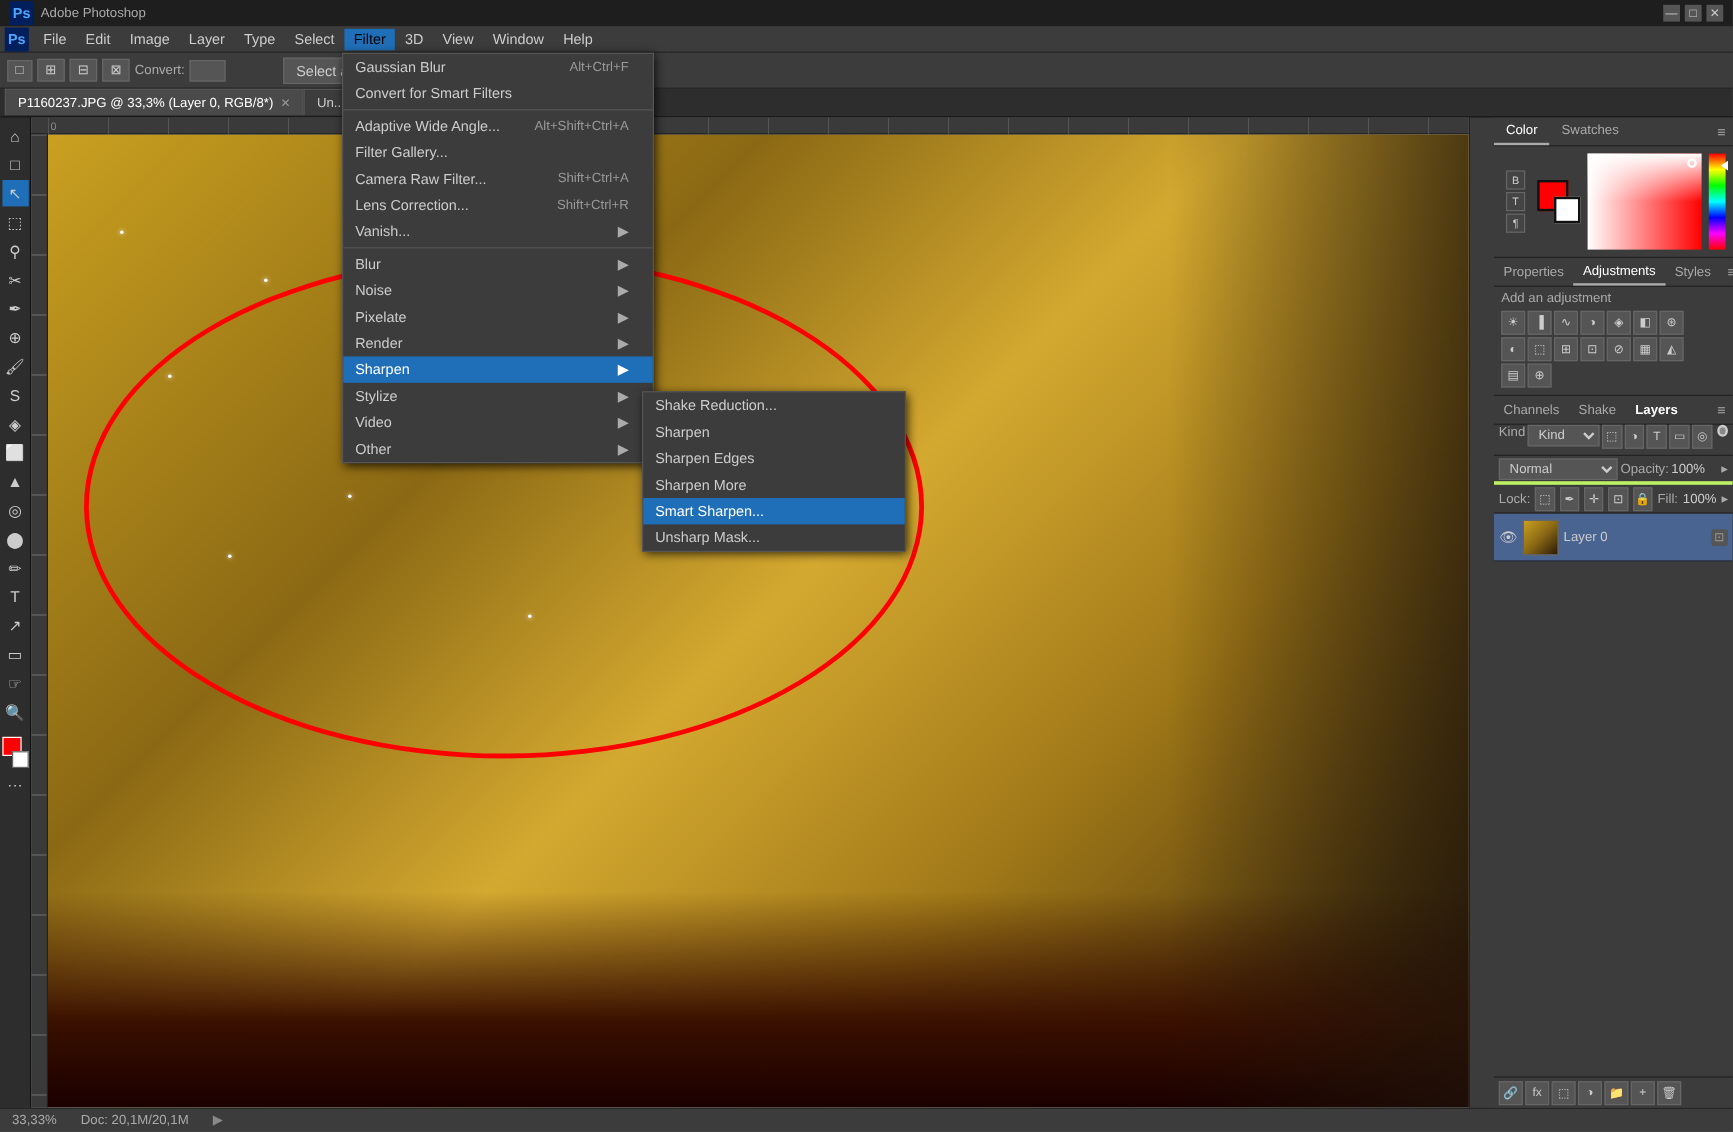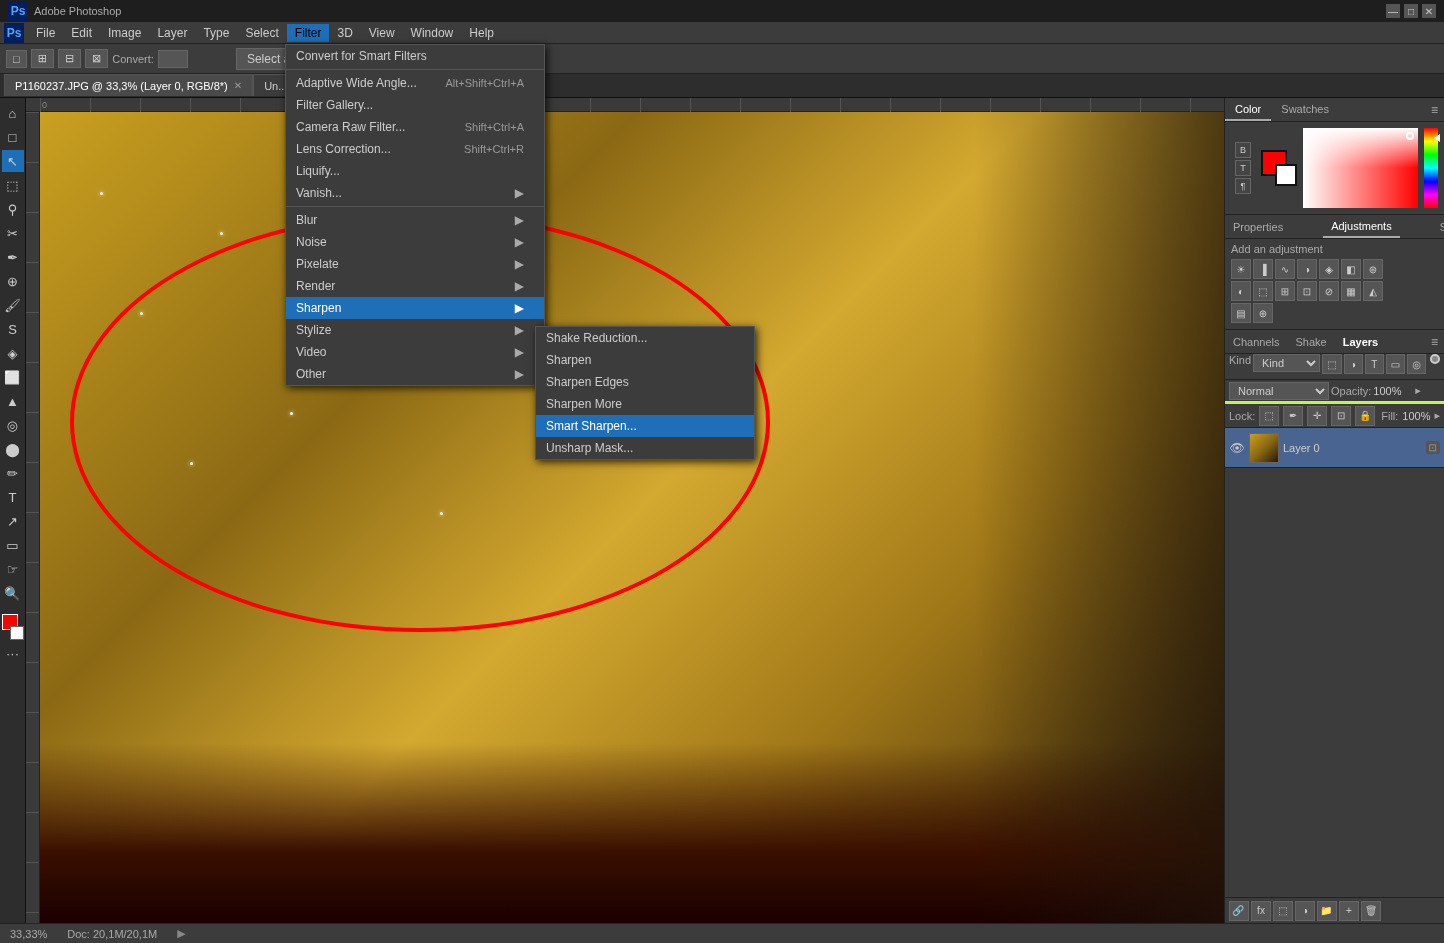--- a/index.html
+++ b/index.html
@@ -186,20 +186,21 @@
       pointer-events: none;
     }
 
     
     #right-panel {
       width: 220px;
       background: #3c3c3c;
       border-left: 1px solid #222;
       display: flex;
       flex-direction: column;
+      padding-left: 20px;
     }
 
     
     #color-panel {
       background: #3c3c3c;
       border-bottom: 1px solid #222;
     }
     #color-panel-header {
       display: flex;
       height: 24px;
@@ -274,21 +275,20 @@
 
     
     #adj-panel {
       border-bottom: 1px solid #222;
     }
     #adj-panel-header {
       display: flex;
       height: 24px;
       border-bottom: 1px solid #222;
       align-items: center;
-      gap: 32px;
     }
     .adj-panel-tab {
       padding: 4px 8px;
       font-size: 11px;
       color: #aaa;
       cursor: pointer;
     }
     .adj-panel-tab.active { color: #fff; border-bottom: 2px solid #aaa; }
     .adj-body {
       padding: 4px 6px;
@@ -724,40 +724,41 @@
 </div>
 
 <div id="status-bar">
   <span>33,33%</span>
   <span>Doc: 20,1M/20,1M</span>
   <span style="color:#888;">▶</span>
 </div>
 
 <div id="filter-menu" style="position:absolute;top:44px;left:285px;background:#3c3c3c;border:1px solid #555;box-shadow:2px 2px 8px rgba(0,0,0,0.8);z-index:1000;width:260px;">
   <div class="dropdown-item">
+    <span>Gaussian Blur</span>
+    <span class="shortcut">Alt+Ctrl+F</span>
+  </div>
+  <div class="dropdown-item">
     <span>Convert for Smart Filters</span>
   </div>
   <div class="dropdown-separator"></div>
   <div class="dropdown-item">
     <span>Adaptive Wide Angle...</span>
     <span class="shortcut">Alt+Shift+Ctrl+A</span>
   </div>
   <div class="dropdown-item">
     <span>Filter Gallery...</span>
   </div>
   <div class="dropdown-item">
     <span>Camera Raw Filter...</span>
     <span class="shortcut">Shift+Ctrl+A</span>
   </div>
   <div class="dropdown-item">
     <span>Lens Correction...</span>
     <span class="shortcut">Shift+Ctrl+R</span>
-  </div>
-  <div class="dropdown-item">
-    <span>Liquify...</span>
   </div>
   <div class="dropdown-item">
     <span>Vanish...</span>
     <span class="arrow">▶</span>
   </div>
   <div class="dropdown-separator"></div>
   <div class="dropdown-item">
     <span>Blur</span>
     <span class="arrow">▶</span>
   </div>

